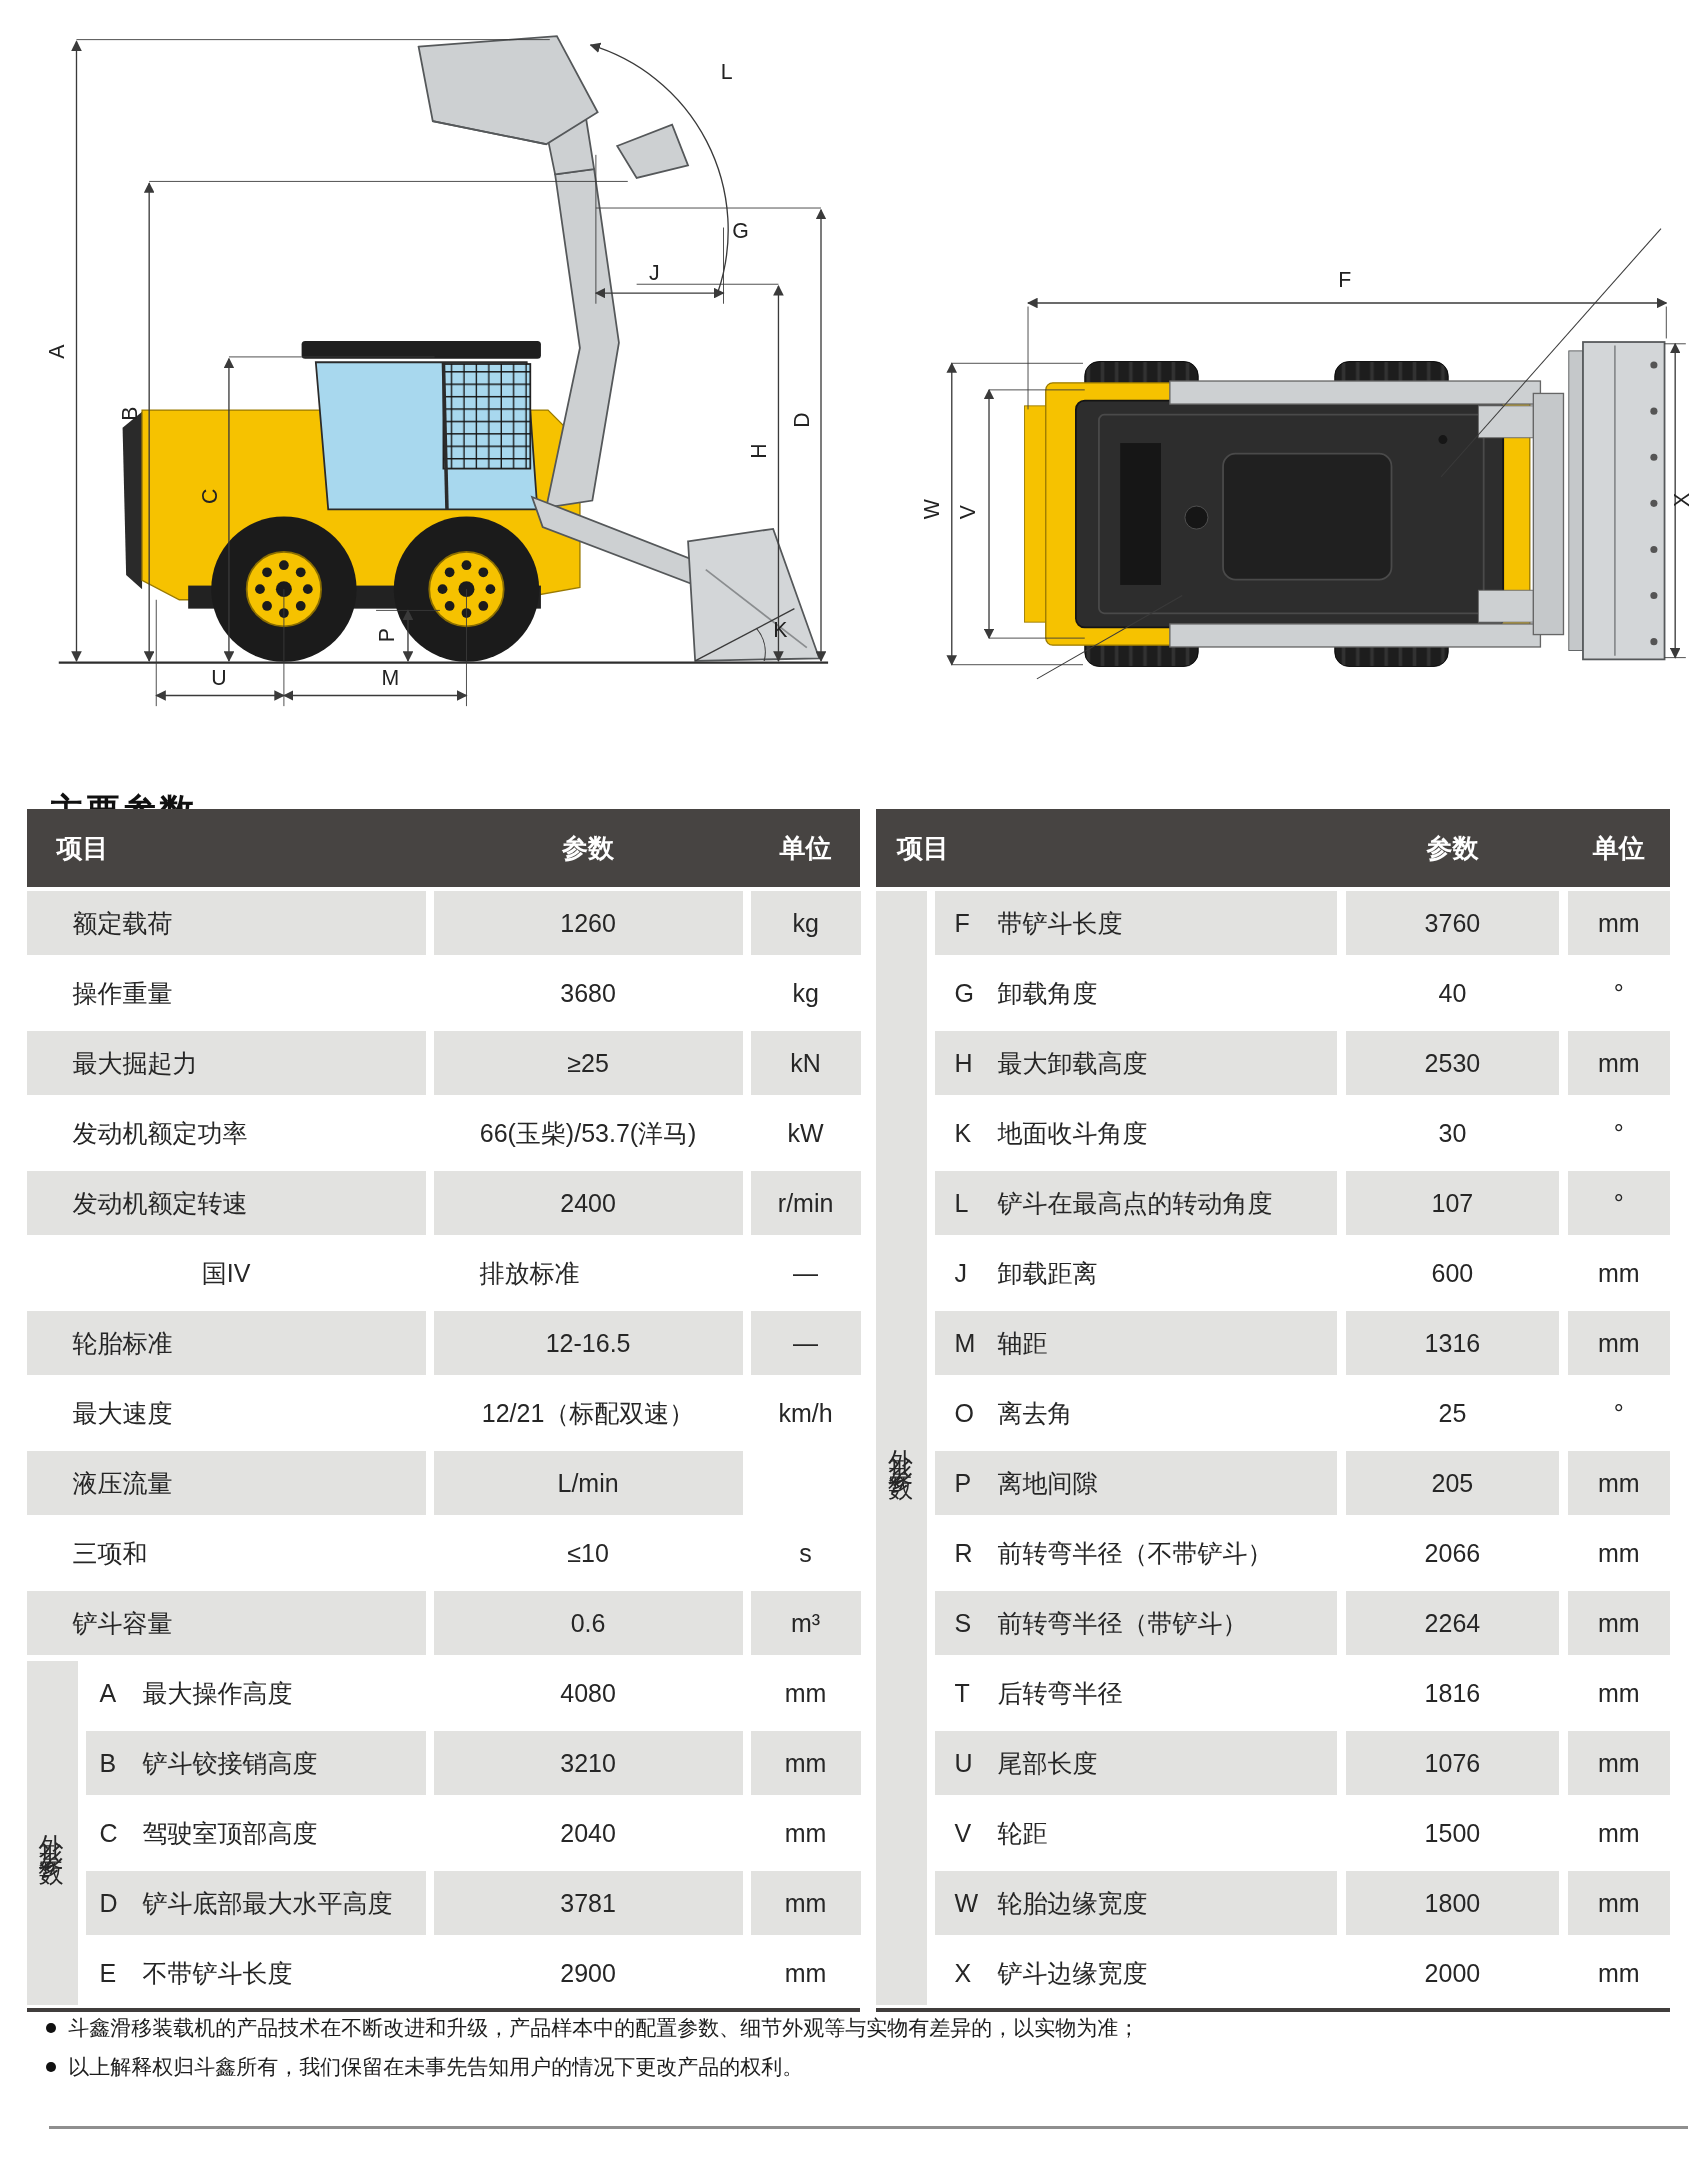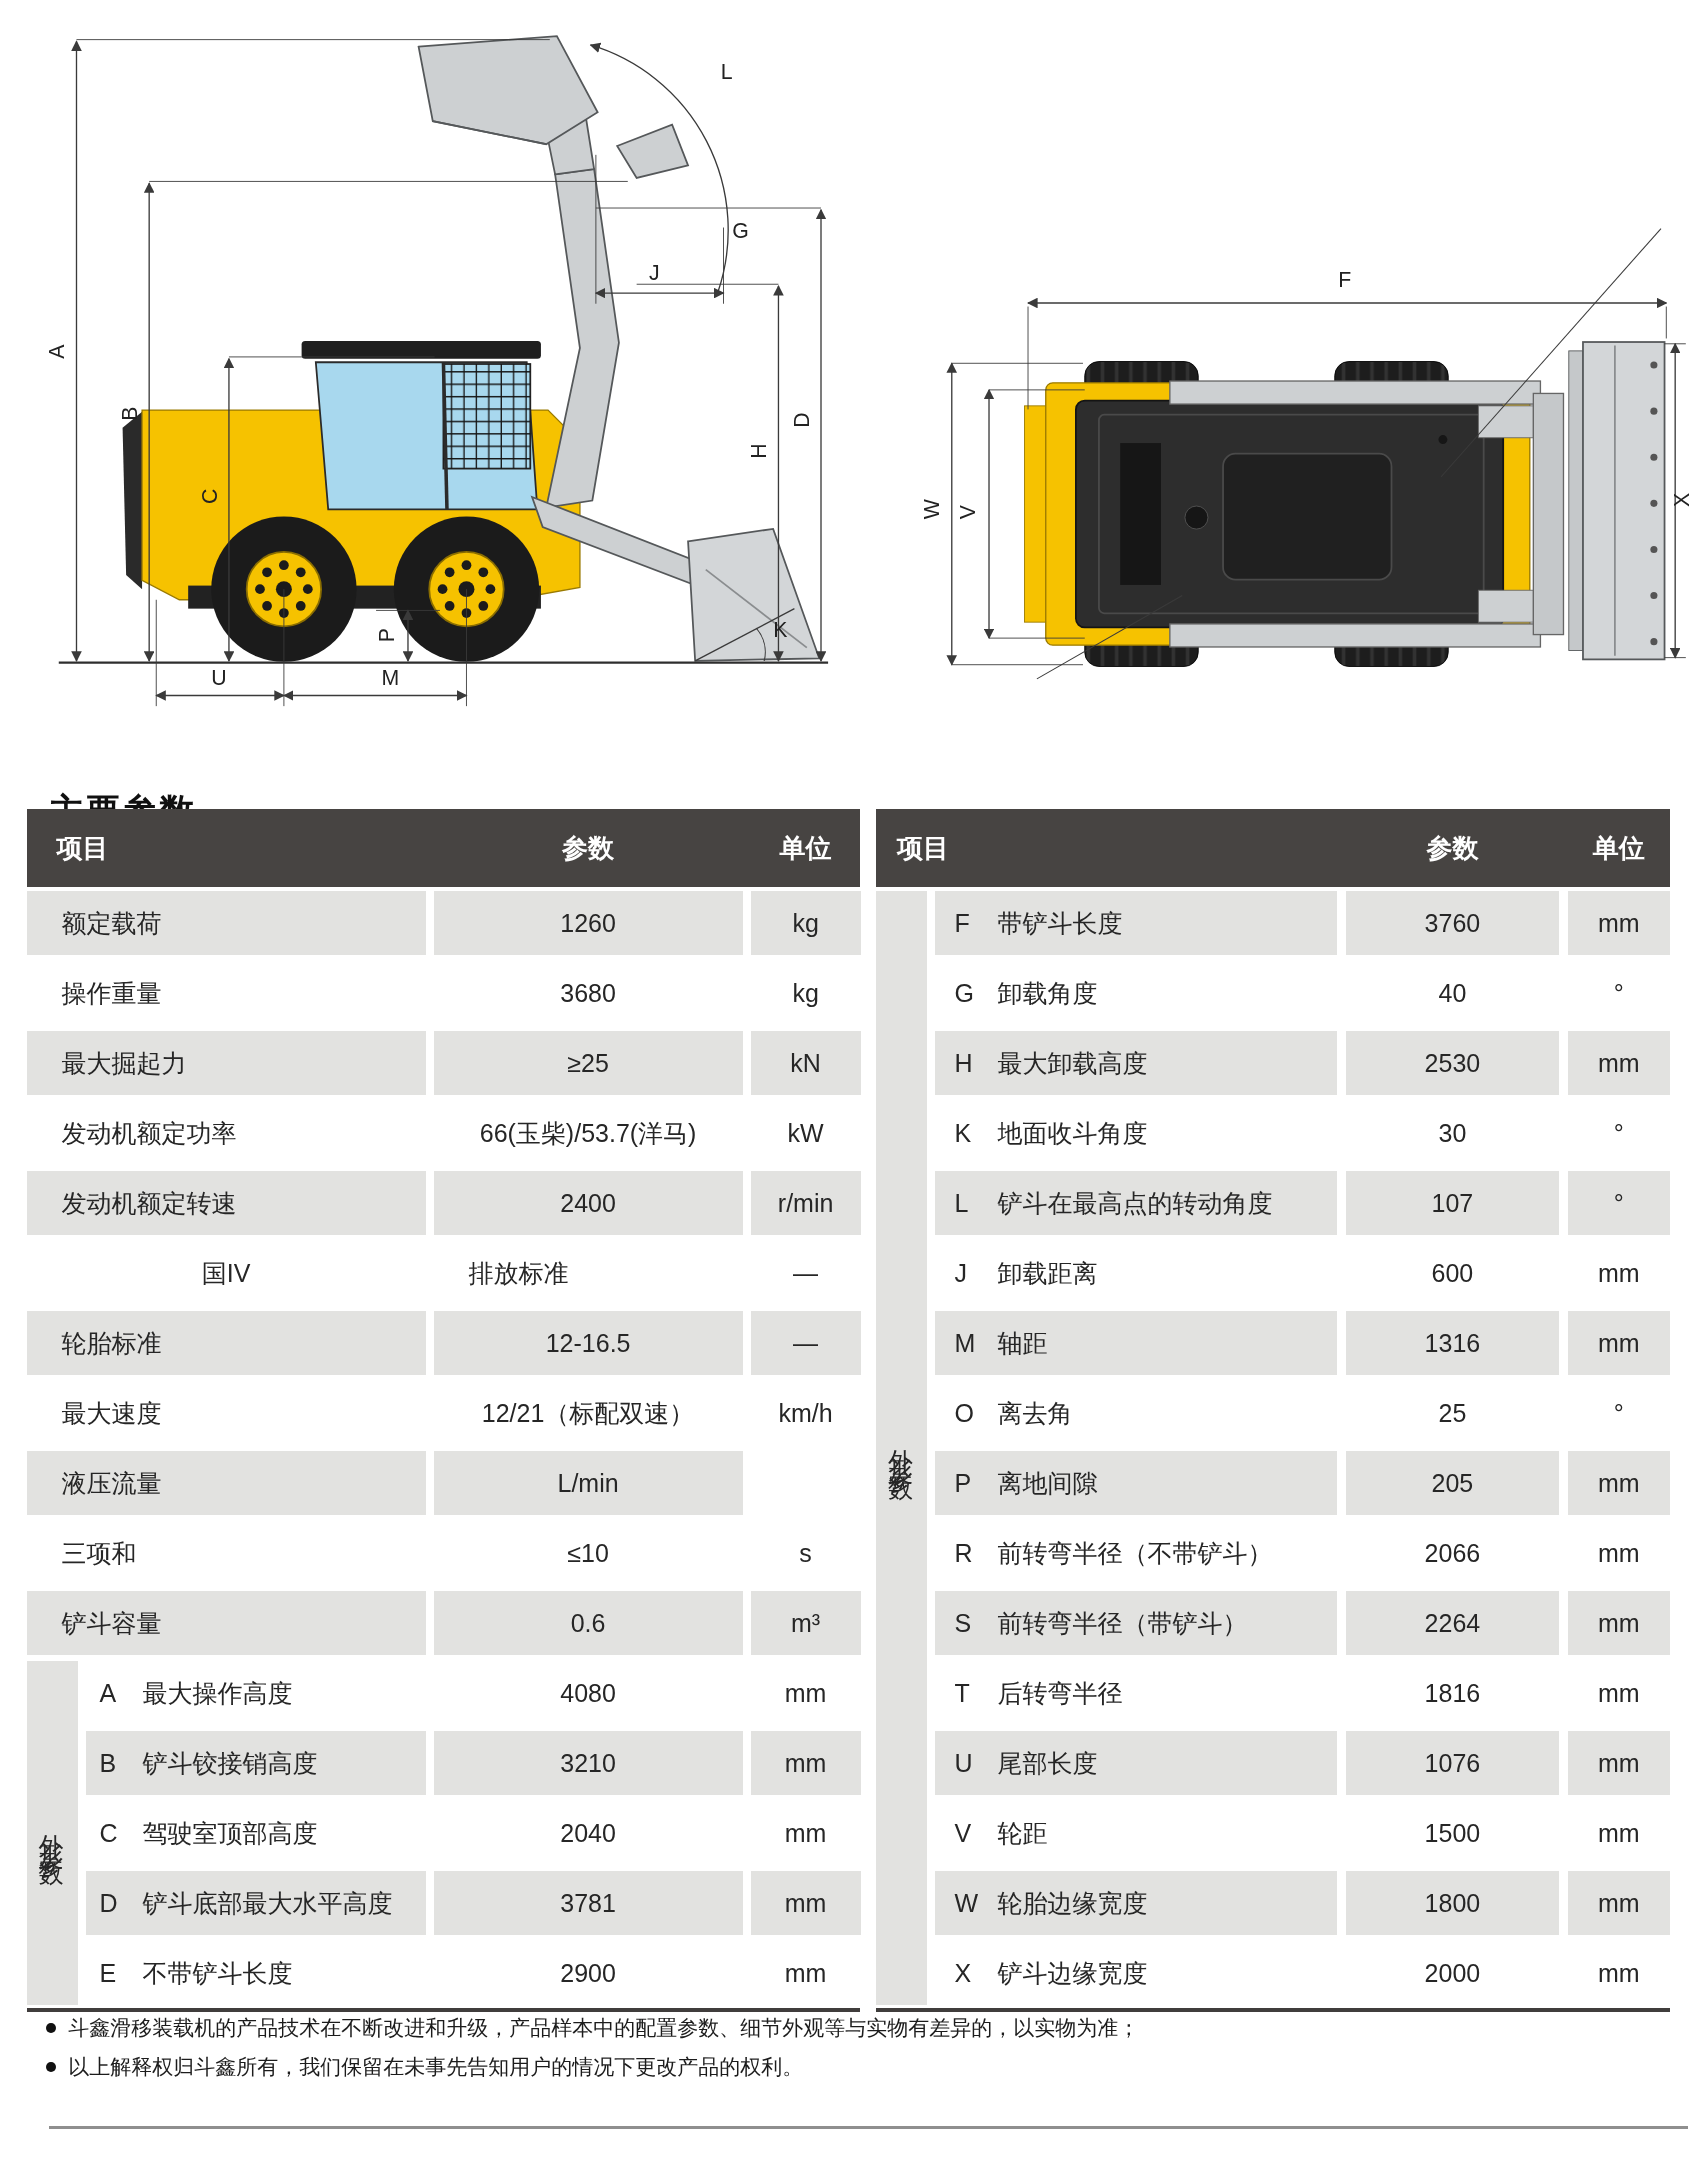--- a/index.html
+++ b/index.html
@@ -27,21 +27,21 @@
   .thead .h-item{padding-left:30px;}
   .thead-r .h-item{padding-left:21px;}
   .h-param,.h-unit{text-align:center;}
 
   .t-row{display:grid;height:70px;}
   #left-rows .t-row{grid-template-columns:399px 309px 110px;column-gap:8px;}
   #left-group-rows .t-row{grid-template-columns:340px 309px 110px;column-gap:8px;}
   #right-rows .t-row{grid-template-columns:402px 213px 102px;column-gap:8.9px;}
   .cell{display:flex;align-items:center;margin:2.7px 0;font-size:25px;color:var(--ink);}
   .c-val,.c-unit{justify-content:center;text-align:center;}
-  #left-rows .c-item{padding-left:35px;}
+  #left-rows .c-item{padding-left:46px;}
   #left-group-rows .c-item{padding-left:14px;}
   #right-rows .c-item{padding-left:19.5px;}
   .key{flex:none;width:43px;}
   #left-rows .t-row:nth-child(odd) .cell{background:var(--row-gray);}
   #left-group-rows .t-row:nth-child(even) .cell{background:var(--row-gray);}
   #right-rows .t-row:nth-child(odd) .cell{background:var(--row-gray);}
 
   .section{display:flex;}
   .vlabel{width:51px;flex:none;margin:2.7px 8px 2.7px 0;background:var(--row-gray);display:flex;align-items:center;justify-content:center;}
   .vlabel span{writing-mode:vertical-rl;text-orientation:upright;font-size:25px;letter-spacing:8.9px;color:var(--ink);}

